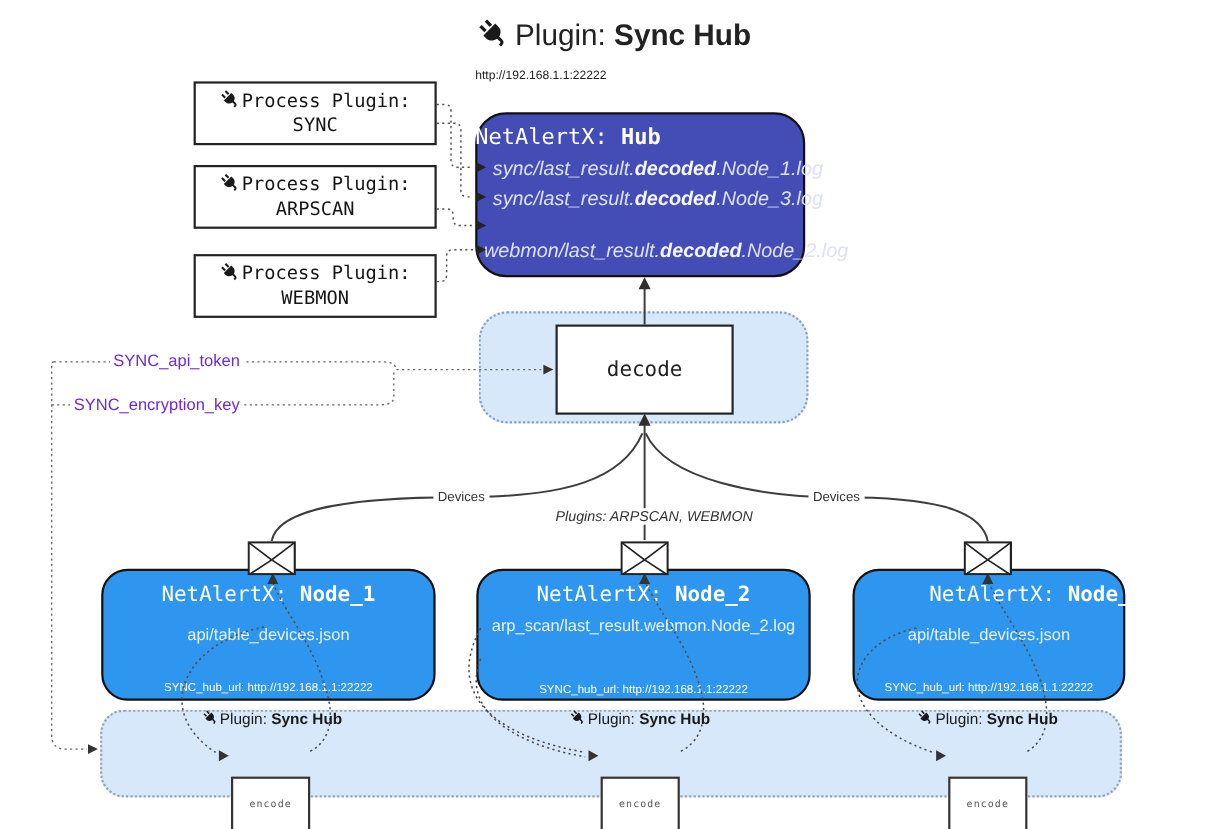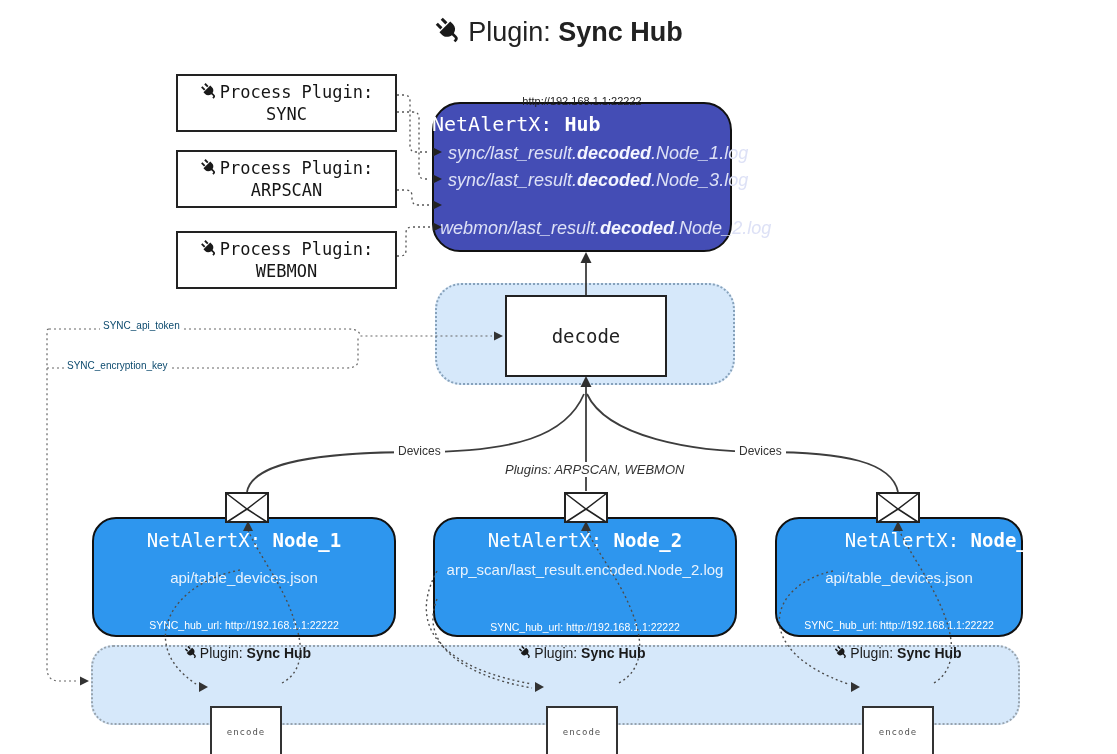--- a/index.html
+++ b/index.html
@@ -34,21 +34,21 @@
   .hub-line b{color:#f3f5ff;}
 
   
   #decode-panel{left:435px;top:283px;width:300px;height:102px;background:#d6e8fa;
                 border:2px dotted #87a2bb;border-radius:26px;box-sizing:border-box;}
   #decode-box{left:505px;top:295px;width:162px;height:82px;background:#fff;border:2px solid #222;
               box-sizing:border-box;display:flex;align-items:center;justify-content:center;
               font-size:19px;color:#222;z-index:4;}
 
   
-  .envvar{font-size:10px;color:#0c4a6e;background:#fff;padding:0 3px;white-space:nowrap;}
+  .envvar{font-size:15px;color:#6d28d9;background:#fff;padding:0 3px;white-space:nowrap;}
 
   
   .edge-lbl{font-size:12px;color:#333;background:#fff;padding:0 4px;white-space:nowrap;}
   #plugins-lbl{font-size:13px;}
 
   
   .node{background:#2e96ee;border:2px solid #111;border-radius:24px;box-sizing:border-box;}
   .node-title{color:#fff;font-size:19px;text-align:center;z-index:4;white-space:nowrap;}
   .node-file{color:#e9f3fd;font-size:15px;text-align:center;z-index:4;white-space:nowrap;}
   .node-url{color:#fff;font-size:10.5px;text-align:center;z-index:4;white-space:nowrap;}
@@ -167,39 +167,39 @@
     <div><svg class="plug-svg" viewBox="0 0 24 24">
           <g transform="rotate(-45 12 12)">
             <path d="M8 1h2.4v5.2H8z"></path>
             <path d="M13.6 1h2.4v5.2h-2.4z"></path>
             <path d="M5.9 7.3h12.2v3c0 3-1.9 5.1-4.6 5.7v3.1c0 1.9-1.1 2.9-3.1 2.9H9.2v-2.1h1.2c.6 0 .9-.3.9-.9v-3c-3-.6-5.4-2.7-5.4-5.7z"></path>
           </g>
         </svg><span>Process Plugin:</span></div>
     <div>WEBMON</div>
   </div>
 
-  <div class="abs lbl" style="left:432px;top:95px;width:300px;text-align:center;font-size:11px;color:#222;">http://192.168.1.1:22222</div>
+  <div class="abs lbl" style="left:432px;top:63px;width:300px;font-size:11px;color:#222;">http://192.168.1.1:22222</div>
   <div class="abs mono" id="hub-title"><span>NetAlertX: </span><b>Hub</b></div>
   <div class="abs hub-line" style="left:448px;top:143px;"><span>sync/last_result.</span><b>decoded</b><span>.Node_1.log</span></div>
   <div class="abs hub-line" style="left:448px;top:170px;"><span>sync/last_result.</span><b>decoded</b><span>.Node_3.log</span></div>
   <div class="abs hub-line" style="left:440px;top:218px;"><span>webmon/last_result.</span><b>decoded</b><span>.Node_2.log</span></div>
 
   <div class="abs lbl envvar" style="left:100px;top:320px;">SYNC_api_token</div>
   <div class="abs lbl envvar" style="left:64px;top:360px;">SYNC_encryption_key</div>
 
   <div class="abs lbl edge-lbl" style="left:394px;top:444px;">Devices</div>
   <div class="abs lbl edge-lbl" style="left:735px;top:444px;">Devices</div>
   <div class="abs lbl edge-lbl" id="plugins-lbl" style="left:501px;top:462px;font-style:italic;">Plugins: ARPSCAN, WEBMON</div>
 
   <div class="abs node-title mono" style="left:92px;top:529px;width:304px;"><span>NetAlertX: </span><b>Node_1</b></div>
   <div class="abs node-file" style="left:92px;top:569px;width:304px;">api/table_devices.json</div>
   <div class="abs node-url" style="left:92px;top:619px;width:304px;">SYNC_hub_url: http://192.168.1.1:22222</div>
 
   <div class="abs node-title mono" style="left:433px;top:529px;width:304px;"><span>NetAlertX: </span><b>Node_2</b></div>
-  <div class="abs node-file" style="left:433px;top:561px;width:304px;">arp_scan/last_result.encoded.Node_2.log</div>
+  <div class="abs node-file" style="left:433px;top:561px;width:304px;">arp_scan/last_result.webmon.Node_2.log</div>
   <div class="abs node-url" style="left:433px;top:621px;width:304px;">SYNC_hub_url: http://192.168.1.1:22222</div>
 
   <div class="abs node-title mono" style="left:775px;top:529px;width:248px;margin-left:43px;"><span>NetAlertX: </span><b>Node_3</b></div>
   <div class="abs node-file" style="left:775px;top:569px;width:248px;">api/table_devices.json</div>
   <div class="abs node-url" style="left:775px;top:619px;width:248px;">SYNC_hub_url: http://192.168.1.1:22222</div>
 
   <div class="abs env" style="left:225px;top:492px;">
     <svg width="44" height="31" viewBox="0 0 44 31">
         <rect x="1" y="1" width="42" height="29" fill="#fff" stroke="#222" stroke-width="2"></rect>
         <path d="M1 1 L22 17 L43 1 M2 30 L22 17 M42 30 L22 17" fill="none" stroke="#222" stroke-width="1.5"></path>

